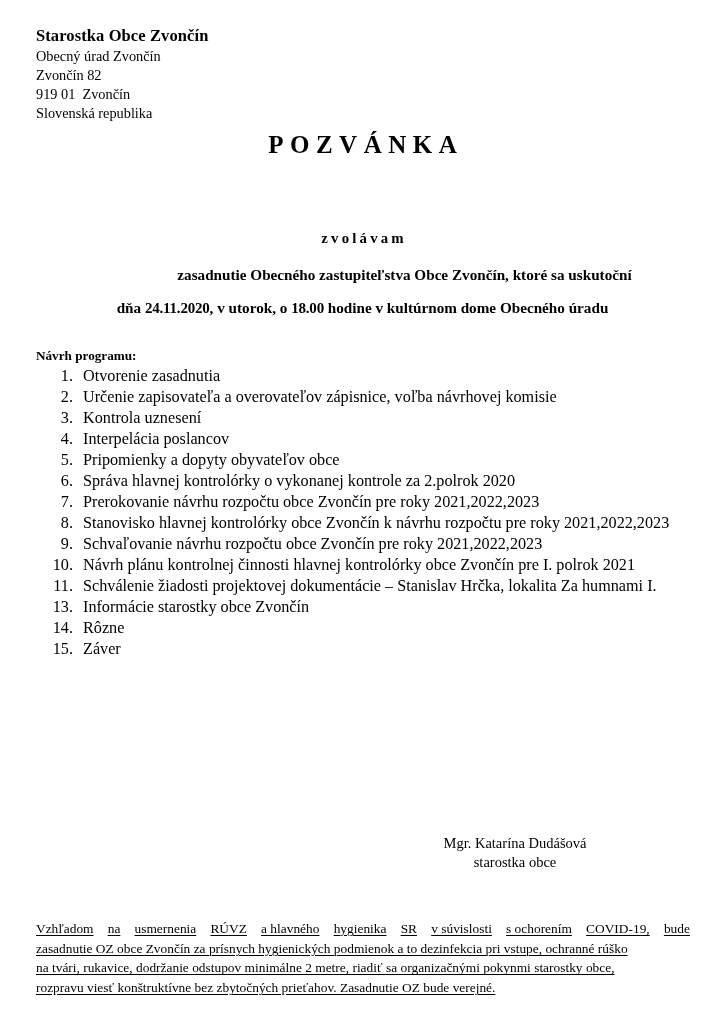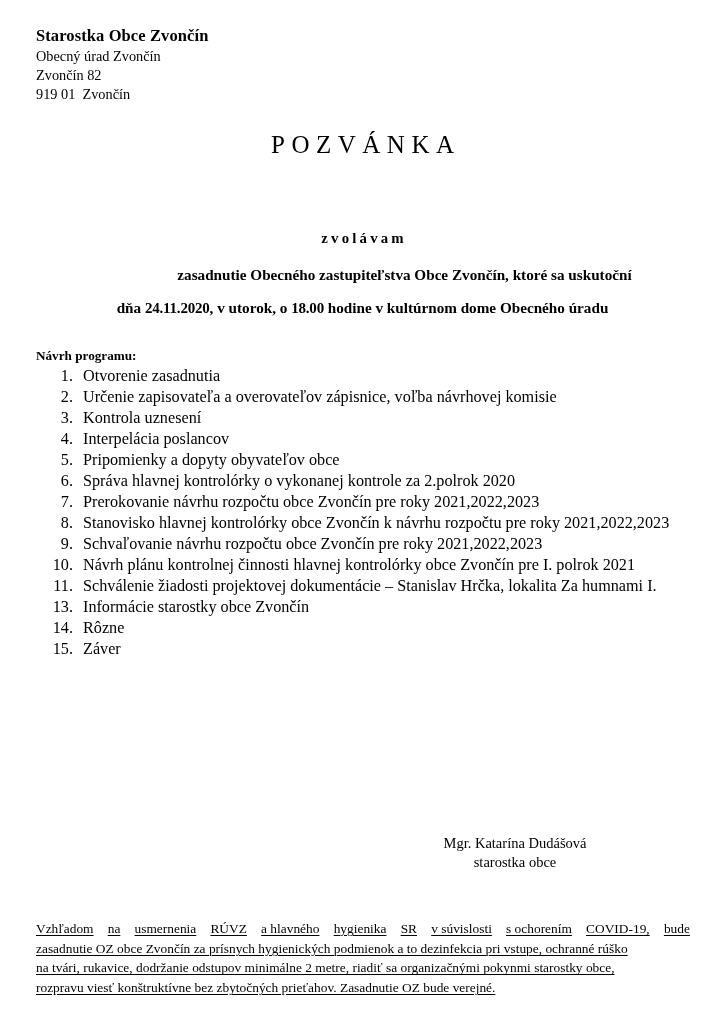--- a/index.html
+++ b/index.html
@@ -47,21 +47,21 @@
   }
 
   
   .doc-title {
     position: absolute;
     left: 0;
     top: 131px;
     width: 725px;
     text-align: center;
     font-size: 25px;
-    font-weight: normal;
+    font-weight: bold;
     letter-spacing: 6.5px;
     text-indent: 6.5px;
   }
 
   
   .intro {
     position: absolute;
     left: 36px;
     top: 177px;
     width: 654px;
@@ -192,20 +192,21 @@
 </head>
 <body>
 
 <div class="page">
 
   <div class="header">
     <div class="header-title">Starostka  Obce Zvončín</div>
     <div class="header-line">Obecný úrad Zvončín</div>
     <div class="header-line">Zvončín 82</div>
     <div class="header-line">919 01  Zvončín</div>
+    <div class="header-line">Slovenská republika</div>
   </div>
 
   <div class="doc-title">POZVÁNKA</div>
 
 
   <div class="zvolavam">zvolávam</div>
 
   <div class="meeting-line">zasadnutie Obecného zastupiteľstva Obce Zvončín, ktoré sa uskutoční</div>
 
   <div class="date-line"><span>dňa </span><span class="big">24.11.2020</span><span>, v utorok, o </span><span class="big">18.00</span><span> hodine v kultúrnom dome Obecného úradu</span></div>

